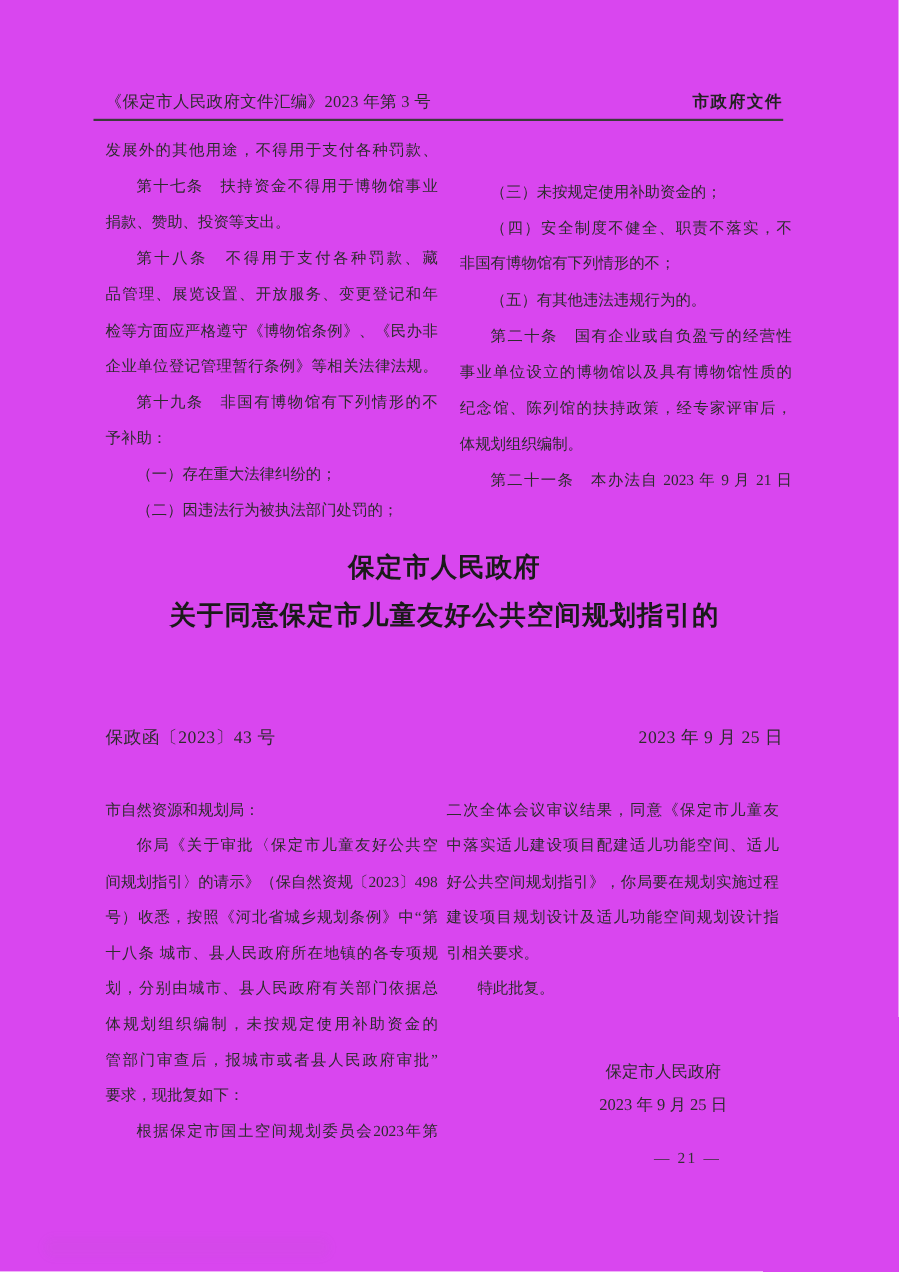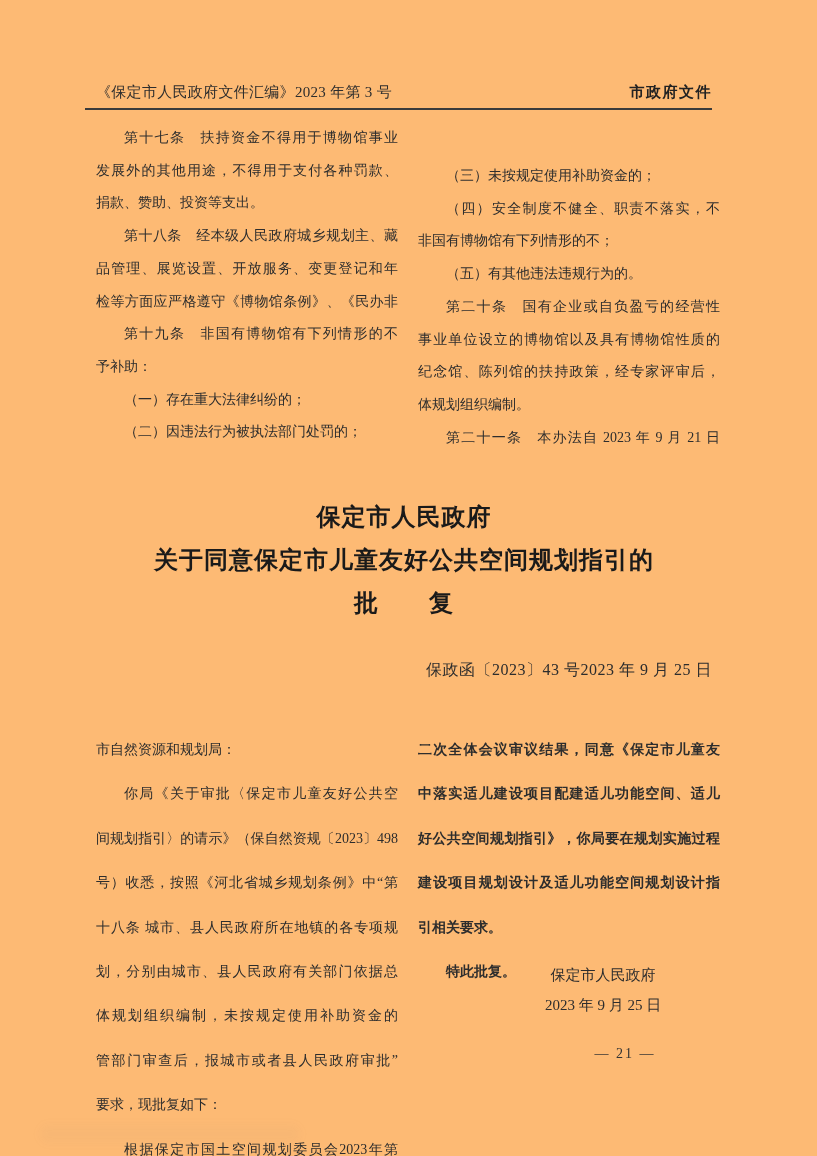--- a/index.html
+++ b/index.html
@@ -1,20 +1,20 @@
 <!DOCTYPE html>
 <html lang="zh"><head>
 <meta charset="utf-8">
 <style>
   html, body { margin: 0; padding: 0; background: #ffffff; }
   .page {
     position: relative;
     width: 817px;
     height: 1156px;
-    background: #fdba74;
+    background: #d946ef;
     font-family: "Liberation Serif", serif;
     color: #2d2d2d;
     overflow: hidden;
   }
 
   
   .header {
     position: absolute;
     left: 85px;
     top: 70px;
@@ -50,22 +50,22 @@
     line-height: 32.7px;
     color: #2d2d2d;
   }
   .col .line { min-height: 32.7px; }
   .col .line.ind { text-indent: 2em; }
   .col .line.fill { text-align: justify; text-align-last: justify; }
 
   .top-left  { left: 96px;  top: 122px; }
   .top-right { left: 418px; top: 122px; margin-top: 38px; }
   .body-left  { left: 96px;  top: 722px; line-height: 32.4px; }
-  .body-right { left: 418px; top: 722px; line-height: 32.4px; font-weight: bold; }
-  .body-left .line, .body-right .line { min-height: 32.4px; margin-top: 12px; }
+  .body-right { left: 406px; top: 722px; line-height: 32.4px; }
+  .body-left .line, .body-right .line { min-height: 32.4px; }
 
   
   .title-block {
     position: absolute;
     left: 96px;
     top: 496px;
     width: 616px;
     text-align: center;
     font-weight: bold;
     font-size: 24px;
@@ -75,21 +75,21 @@
     font-family: "Liberation Serif", serif;
   }
 
   
   .doc-meta {
     position: absolute;
     left: 96px;
     top: 660px;
     width: 616px;
     display: flex;
-    justify-content: flex-end;
+    justify-content: space-between;
     font-size: 16px;
     color: #2d2d2d;
     letter-spacing: 0.5px;
   }
 
   
   .signature {
     position: absolute;
     left: 495px;
     top: 960px;
@@ -128,26 +128,27 @@
 <body>
 
 <div class="page">
 
   <div class="header">
     <span class="header-left">《保定市人民政府文件汇编》2023 年第 3 号</span>
     <span class="header-right">市政府文件</span>
   </div>
 
   <div class="col top-left">
+      <div class="line fill">发展外的其他用途，不得用于支付各种罚款、</div>
       <div class="line ind fill">第十七条　扶持资金不得用于博物馆事业</div>
-      <div class="line fill">发展外的其他用途，不得用于支付各种罚款、</div>
       <div class="line">捐款、赞助、投资等支出。</div>
-      <div class="line ind fill">第十八条　经本级人民政府城乡规划主、藏</div>
+      <div class="line ind fill">第十八条　不得用于支付各种罚款、藏</div>
       <div class="line fill">品管理、展览设置、开放服务、变更登记和年</div>
       <div class="line fill">检等方面应严格遵守《博物馆条例》、《民办非</div>
+      <div class="line fill">企业单位登记管理暂行条例》等相关法律法规。</div>
       <div class="line ind fill">第十九条　非国有博物馆有下列情形的不</div>
       <div class="line">予补助：</div>
       <div class="line ind">（一）存在重大法律纠纷的；</div>
       <div class="line ind">（二）因违法行为被执法部门处罚的；</div>
     </div>
 
   <div class="col top-right">
       <div class="line ind">（三）未按规定使用补助资金的；</div>
       <div class="line ind fill">（四）安全制度不健全、职责不落实，不</div>
       <div class="line">非国有博物馆有下列情形的不；</div>
@@ -155,21 +156,20 @@
       <div class="line ind fill">第二十条　国有企业或自负盈亏的经营性</div>
       <div class="line fill">事业单位设立的博物馆以及具有博物馆性质的</div>
       <div class="line fill">纪念馆、陈列馆的扶持政策，经专家评审后，</div>
       <div class="line">体规划组织编制。</div>
       <div class="line ind fill">第二十一条　本办法自 2023 年 9 月 21 日</div>
     </div>
 
   <div class="title-block">
     <div>保定市人民政府</div>
     <div>关于同意保定市儿童友好公共空间规划指引的</div>
-    <div>批　　复</div>
   </div>
 
   <div class="doc-meta">
     <span>保政函〔2023〕43 号</span>
     <span>2023 年 9 月 25 日</span>
   </div>
 
   <div class="col body-left">
       <div class="line">市自然资源和规划局：</div>
       <div class="line ind fill">你局《关于审批〈保定市儿童友好公共空</div>

